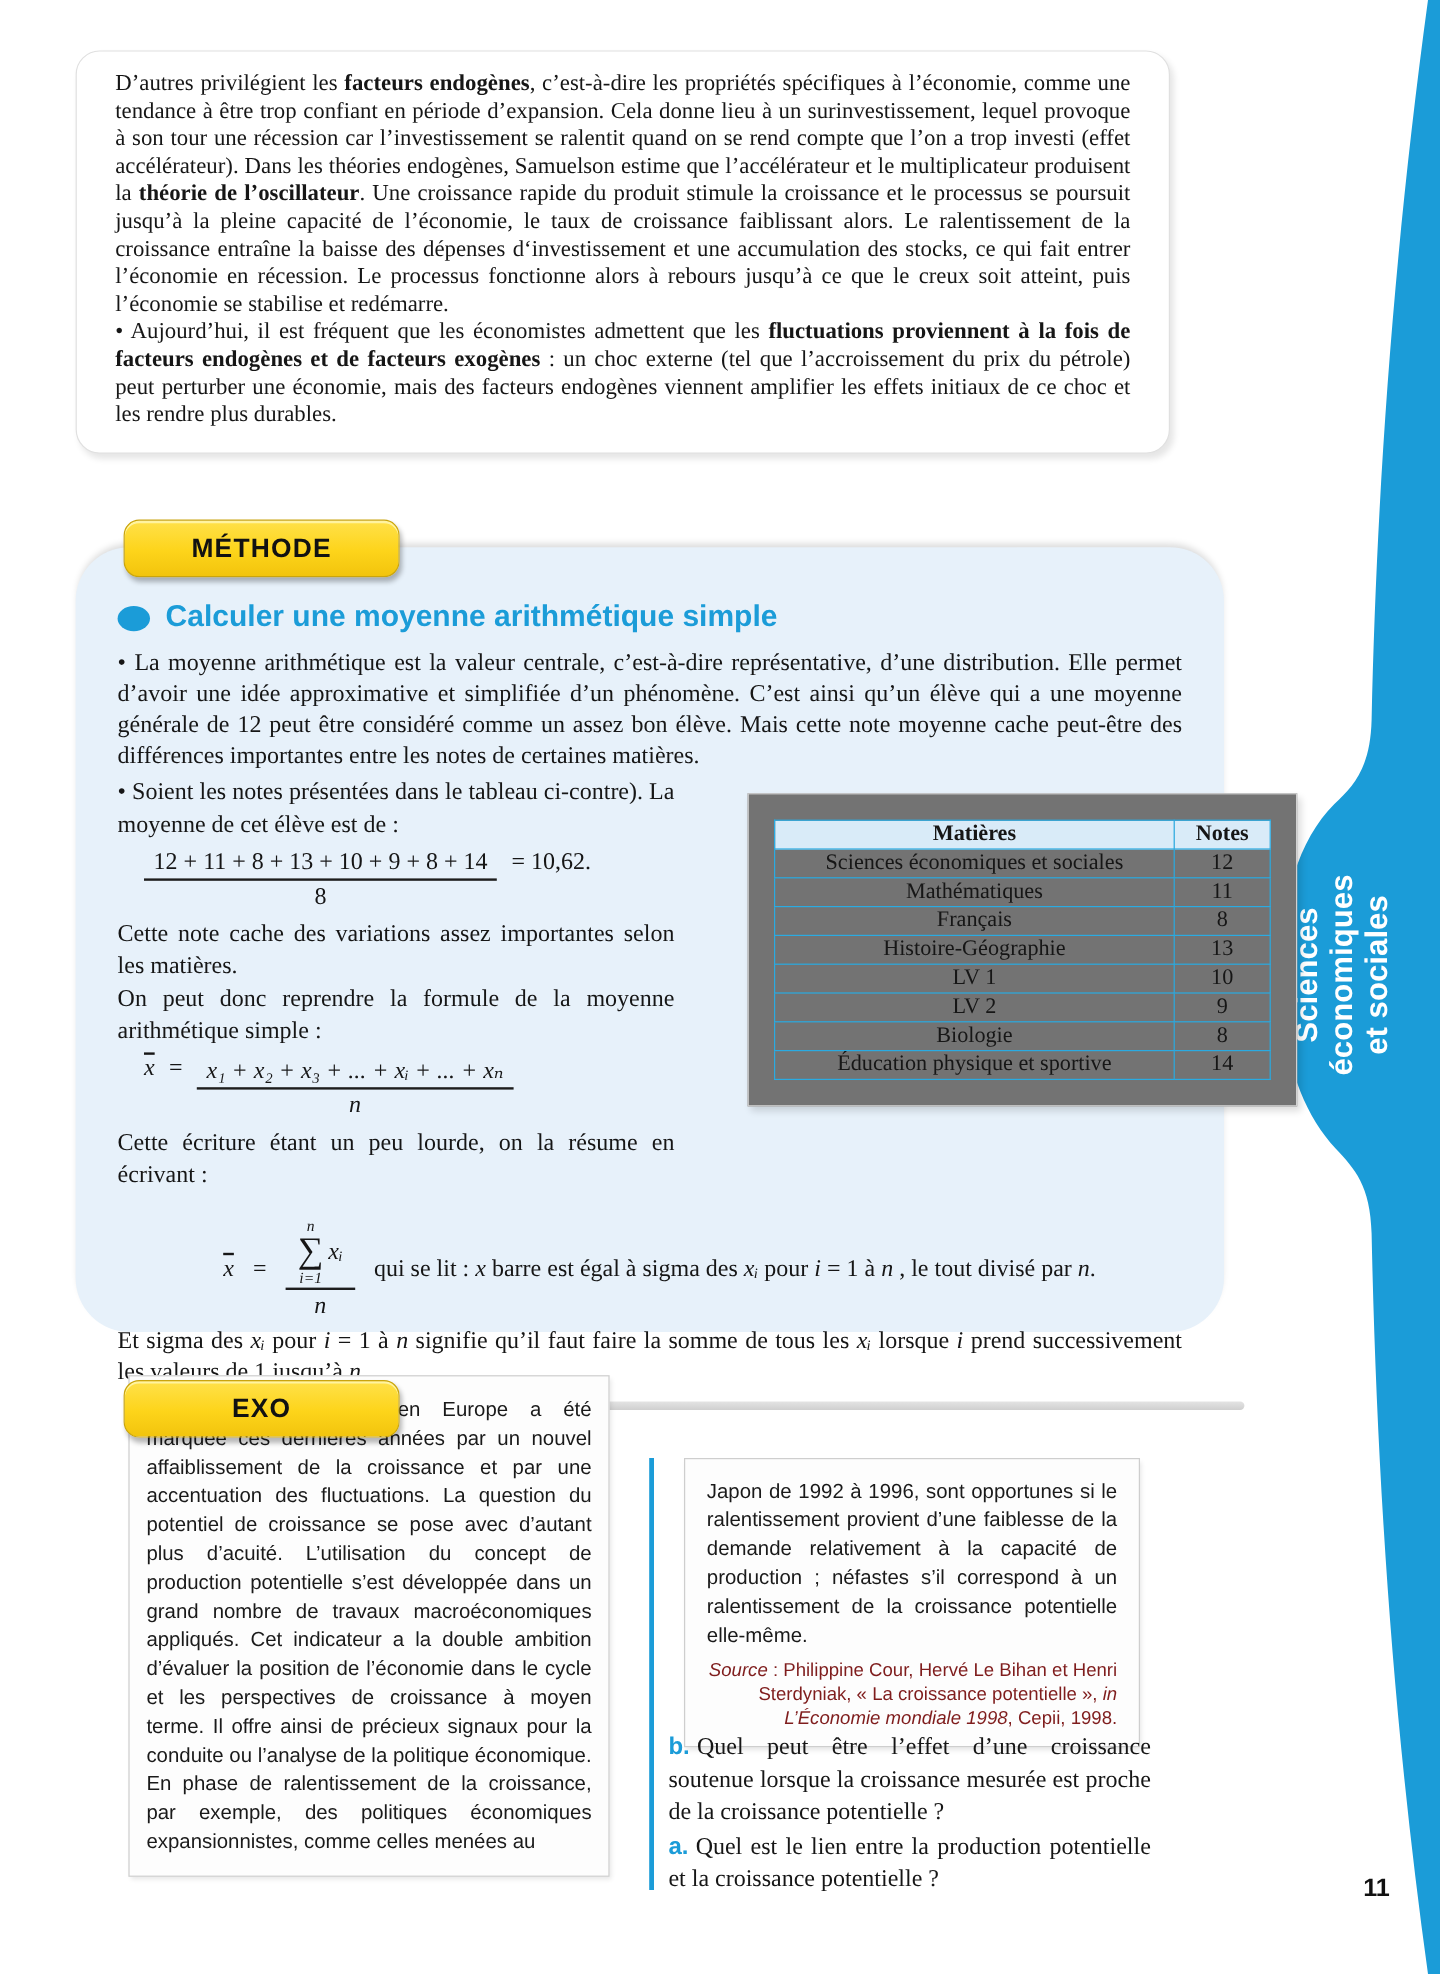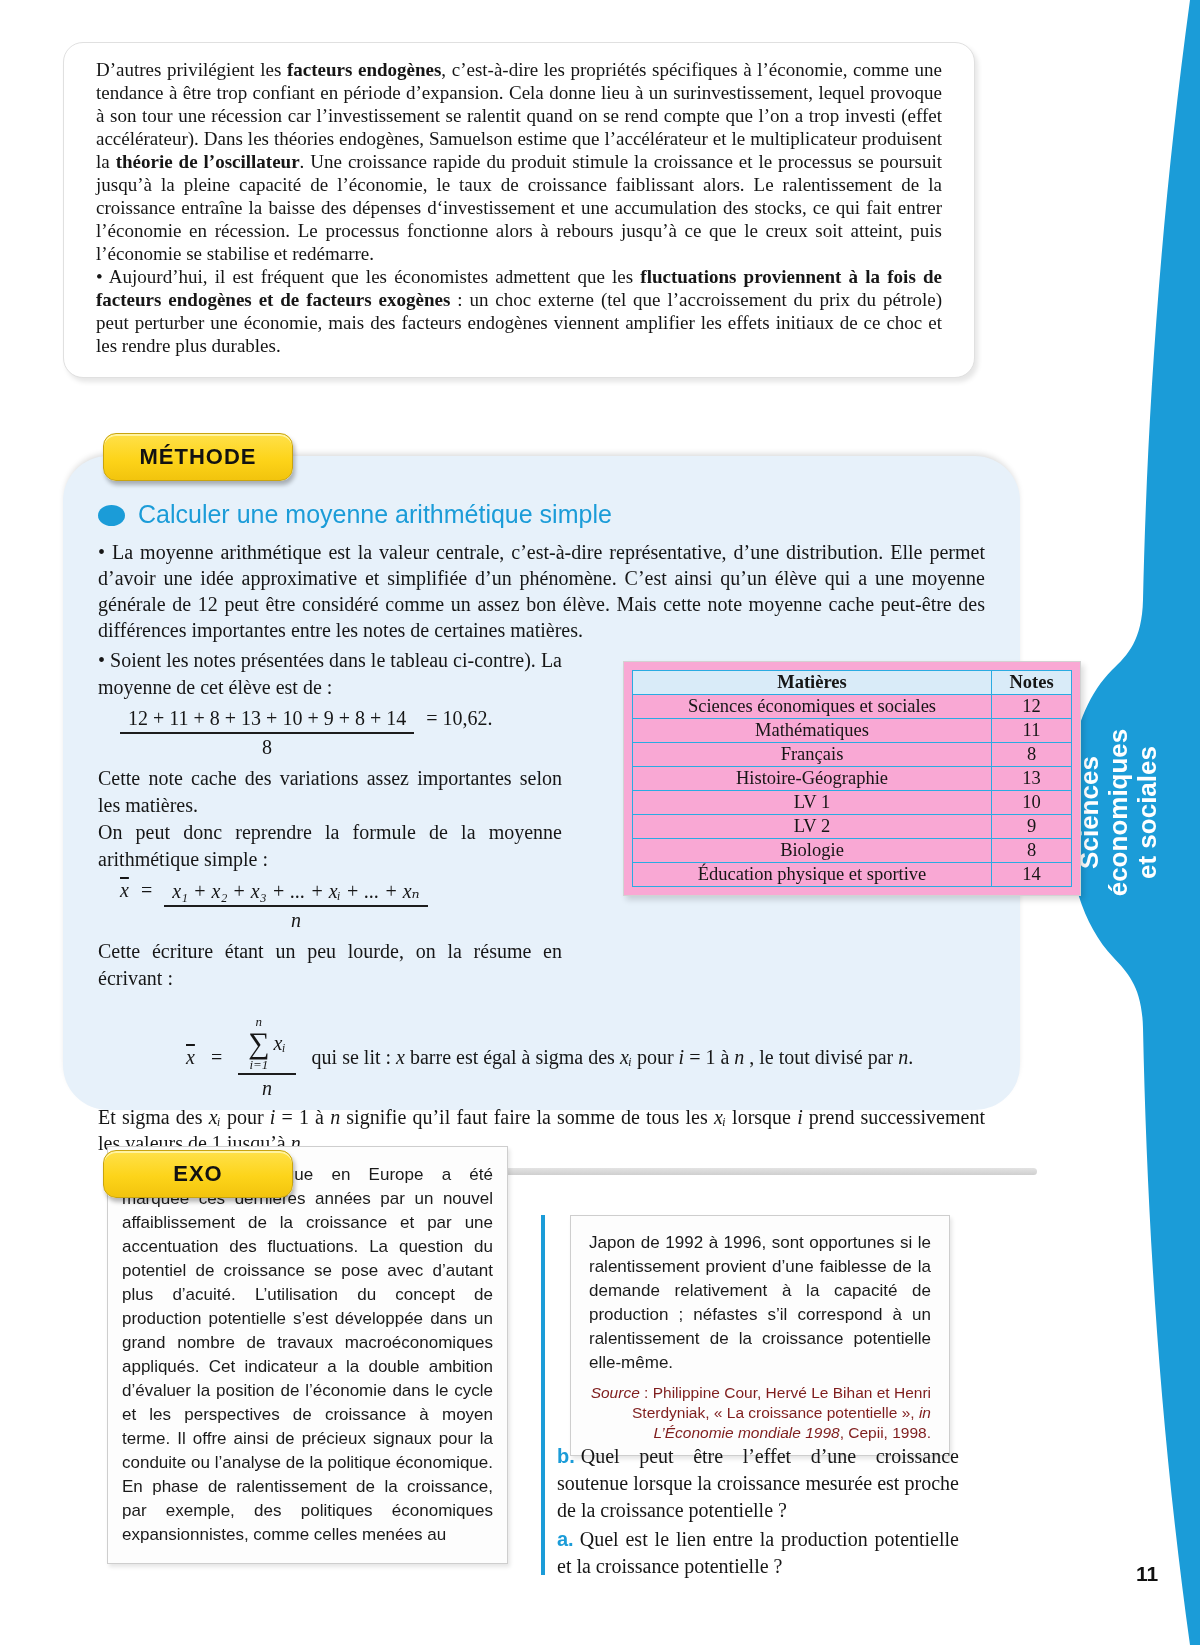--- a/index.html
+++ b/index.html
@@ -11,48 +11,48 @@
   .intro-card { position:absolute; left:63px; top:42px; width:912px; min-height:336px;
     background:#fff; border:1px solid #e0e0e0; border-radius:20px;
     box-shadow:3px 4px 5px rgba(0,0,0,.10); padding:15px 32px 14px 32px; }
   .intro-card p { font-size:19px; line-height:23px; text-align:justify; }
 
   
   .methode-box { position:absolute; left:63px; top:456px; width:957px; height:654px;
     background:#e7f1fa; border-radius:45px; padding:44px 35px 16px 35px;
     box-shadow:0 -4px 6px -2px rgba(0,0,0,.15); }
   .badge { position:absolute; display:flex; align-items:center; justify-content:center;
-    width:190px; height:48px; border-radius:13px;
+    width:230px; height:48px; border-radius:13px;
     background:linear-gradient(180deg,#ffe14a 0%,#fdd41a 55%,#f2c40d 100%);
     border:1px solid #c9a40e; box-shadow:2px 4px 4px rgba(0,0,0,.28), inset 0 2px 0 #fff3a0;
     font-family:"Liberation Sans","DejaVu Sans",sans-serif; font-weight:bold;
     font-size:22px; letter-spacing:1px; color:#121212; z-index:5; }
   .badge-methode { left:103px; top:433px; }
   .badge-exo { left:103px; top:1150px; }
 
   .m-heading { display:flex; align-items:flex-start; gap:13px; margin-bottom:10px; }
   .m-dot { width:27px; height:21px; border-radius:50%; background:#1b9cd8; margin-top:5px; flex:0 0 auto; }
-  .m-title { font-family:"Liberation Sans","DejaVu Sans",sans-serif; font-weight:normal;
+  .m-title { font-family:"Liberation Sans","DejaVu Sans",sans-serif; font-weight:bold;
     font-size:25px; color:#1b9cd8; }
   .m-para { font-size:20px; line-height:26px; text-align:justify; }
 
   .m-columns { position:relative; margin-top:4px; min-height:368px; }
   .m-left { width:464px; }
   .m-left p { font-size:20px; line-height:27px; text-align:justify; }
 
   .frac-row { display:flex; align-items:flex-start; gap:12px; margin:6px 0 6px 22px; }
   .frac { display:inline-flex; flex-direction:column; align-items:center; }
   .frac .num { padding:0 8px 2px 8px; border-bottom:2px solid #1d1d1d; font-size:20px; }
   .frac .den { padding-top:2px; font-size:20px; }
   .mi { font-style:italic; }
   .xbar { font-style:italic; text-decoration:overline; }
   .frac-result { font-size:20px; }
 
-  .table-card { position:absolute; left:525px; top:14px; width:458px; background:#f9a8d4;
-    border:1px solid #d2d2d2; box-shadow:3px 4px 6px rgba(0,0,0,.14); padding:8px; }
+  .table-card { position:absolute; left:525px; top:14px; width:458px; background:#737373;
+    border:1px solid #d2d2d2; box-shadow:3px 4px 6px rgba(0,0,0,.14); padding:21px; }
   .notes-table { width:100%; border-collapse:collapse; font-size:18.5px; }
   .notes-table th, .notes-table td { border:1.6px solid #2aabe2; text-align:center; padding:1px 4px; }
   .notes-table th { background:#d9ebf8; font-weight:bold; }
   .notes-table td:last-child, .notes-table th:last-child { width:80px; }
 
   .sigma-row { display:flex; align-items:center; gap:16px; margin:0 0 4px 88px; }
   .sigma-num { display:flex; align-items:center; gap:2px; padding:0 10px 2px 10px;
     border-bottom:2px solid #1d1d1d; }
   .sigma-col { display:flex; flex-direction:column; align-items:center; line-height:1; }
   .sigma-sup,.sigma-sub { font-size:13px; font-style:italic; }

